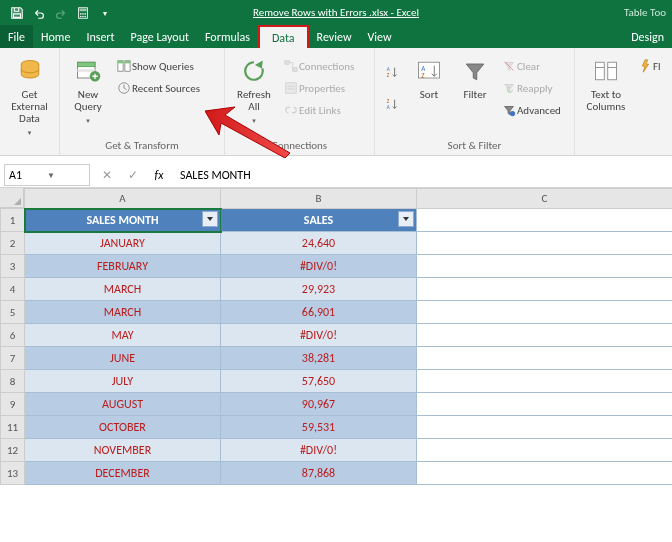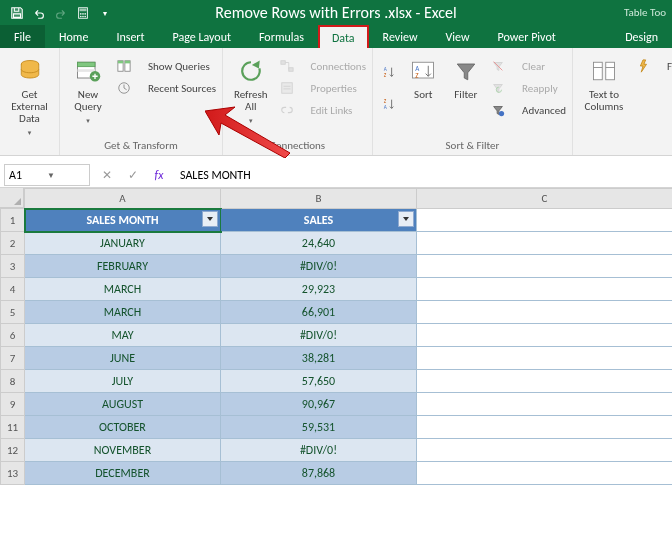--- a/index.html
+++ b/index.html
@@ -3,39 +3,39 @@
 <meta charset="utf-8">
 <style>
   * { box-sizing: border-box; margin: 0; padding: 0; font-family: "Segoe UI", Calibri, sans-serif; }
   body { width: 672px; height: 542px; background: #fff; overflow: hidden; position: relative; }
 
   
   .titlebar { height: 25px; background: #0f7340; display: flex; align-items: center; color: #fff; font-size: 11px; }
   .qa { display: flex; align-items: center; gap: 0; padding-left: 6px; }
   .qa-icon { width: 22px; height: 22px; display: flex; align-items: center; justify-content: center; color: #fff; font-size: 12px; }
   .qa-icon svg { width: 14px; height: 14px; }
-  .title-center { position: absolute; left: 50%; transform: translateX(-50%); font-size: 16px; }
+  .title-center { position: absolute; left: 50%; transform: translateX(-50%); font-size: 11px; text-decoration: underline; }
   .title-right { position: absolute; right: 6px; font-size: 11px; color: #cce8d8; margin-left: 35px; }
 
   
   .tabs { height: 23px; background: #0f7340; display: flex; align-items: stretch; font-size: 12px; color: #fff; }
-  .tab { padding: 0 14px; display: flex; align-items: center; cursor: pointer; }
+  .tab { padding: 0 8px; display: flex; align-items: center; cursor: pointer; }
   .tab.file { background: #0b5f34; }
   .tab.active { background: #f3f3f3; color: #0f7340; border: 2px solid #d11a1a; border-bottom: none; padding: 0 12px; }
   .tab.design { margin-left: auto; }
 
   
   .ribbon { height: 108px; background: #f3f3f3; border-bottom: 1px solid #d4d4d4; display: flex; font-size: 11px; color: #444; position: relative; }
   .group { border-right: 1px solid #e1e1e1; display: flex; flex-direction: column; justify-content: space-between; padding: 3px 6px 0 6px; }
   .group-label { text-align: center; font-size: 11px; color: #666; padding-bottom: 3px; }
   .group-body { flex: 1; display: flex; align-items: flex-start; gap: 6px; }
   .bigbtn { display: flex; flex-direction: column; align-items: center; justify-content: center; width: 52px; text-align: center; line-height: 12px; gap: 2px; padding-top: 4px; cursor: pointer; }
   .bigbtn .ico { width: 32px; height: 32px; display: flex; align-items: center; justify-content: center; }
   .bigbtn .ico svg { width: 28px; height: 28px; }
-  .smallrow { display: flex; align-items: center; gap: 16px; height: 22px; cursor: pointer; white-space: nowrap; }
+  .smallrow { display: flex; align-items: center; gap: 0; height: 22px; cursor: pointer; white-space: nowrap; }
   .smallrow .sico { width: 16px; height: 16px; display: flex; align-items: center; justify-content: center; }
   .smallrow .sico svg { width: 14px; height: 14px; }
   .stack { display: flex; flex-direction: column; justify-content: flex-start; padding-top: 4px; }
   .disabled { color: #aaa; }
   .disabled svg { opacity: 0.45; }
 
   
   .arrow-overlay { position: absolute; left: 205px; top: 55px; pointer-events: none; }
 
   
@@ -50,21 +50,21 @@
   
   .grid-wrap { position: relative; }
   .selectall { position: absolute; left: 0; top: 0; width: 24px; height: 20px; background: #e6e6e6; border-right: 1px solid #ccc; border-bottom: 1px solid #ccc; }
   .selectall::after { content:""; position:absolute; right:2px; bottom:2px; width:0; height:0; border-left:7px solid transparent; border-bottom:7px solid #b0b0b0; }
   table.grid { border-collapse: collapse; table-layout: fixed; width: 672px; }
   table.grid th.rowhead, table.grid td.rowhead { width: 24px; background: #e6e6e6; border: 1px solid #ccc; font-size: 11px; text-align: center; color: #555; font-weight: normal; }
   table.grid th.colhead { height: 20px; background: #e6e6e6; border: 1px solid #ccc; font-size: 11px; color: #555; font-weight: normal; text-align: center; }
   .col-a { width: 196px; }
   .col-b { width: 196px; }
   .col-c { width: 256px; }
-  table.grid td { border: 1px solid #a6bfd4; height: 23px; font-size: 12px; text-align: center; color: #14532d; }
+  table.grid td { border: 1px solid #a6bfd4; height: 23px; font-size: 12px; text-align: center; color: #b91c1c; }
   td.blank { border: 1px solid #d4d4d4; background: #fff; }
   
   tr.th-row td.cell { background: #4f81bd; color: #fff; font-weight: 600; position: relative; }
   tr.th-row td.active-cell { outline: 2px solid #1a7a3e; outline-offset: -1px; }
   .filter-btn { position: absolute; right: 2px; top: 2px; width: 16px; height: 16px; background: #e8eef5; border: 1px solid #8faad0; display: flex; align-items: center; justify-content: center; }
   .filter-btn::after { content: ""; width: 0; height: 0; border-left: 3px solid transparent; border-right: 3px solid transparent; border-top: 4px solid #333; }
   tr.band0 td.cell { background: #dce6f1; }
   tr.band1 td.cell { background: #b8cce4; }
 
   .spacer { height: 6px; }
@@ -110,21 +110,20 @@
 
 <div class="tabs">
   <div class="tab file">File</div>
   <div class="tab">Home</div>
   <div class="tab">Insert</div>
   <div class="tab">Page Layout</div>
   <div class="tab">Formulas</div>
   <div class="tab active">Data</div>
   <div class="tab">Review</div>
   <div class="tab">View</div>
-  <div class="tab">Power Pivot</div>
   <div class="tab design">Design</div>
 </div>
 
 <div class="ribbon">
 
   <div class="group" style="width:60px">
     <div class="group-body">
       <div class="bigbtn">
         <div class="ico">
             <svg viewBox="0 0 32 32">
@@ -346,21 +345,21 @@
 <div class="spacer"></div>
 
 <div class="fbar">
   <div class="namebox">
     <span>A1</span>
     <span class="dd">▼</span>
   </div>
   <div class="fbtns">
     <div class="fbtn">✕</div>
     <div class="fbtn">✓</div>
-    <div class="fbtn" style="font-style:italic;color:#6d28d9">fx</div>
+    <div class="fbtn" style="font-style:italic;color:#000000">fx</div>
   </div>
   <div class="fval">SALES MONTH</div>
 </div>
 
 <div class="grid-wrap">
   <div class="selectall"></div>
   <table class="grid">
     <colgroup>
         <col style="width:24px">
         <col class="col-a">

